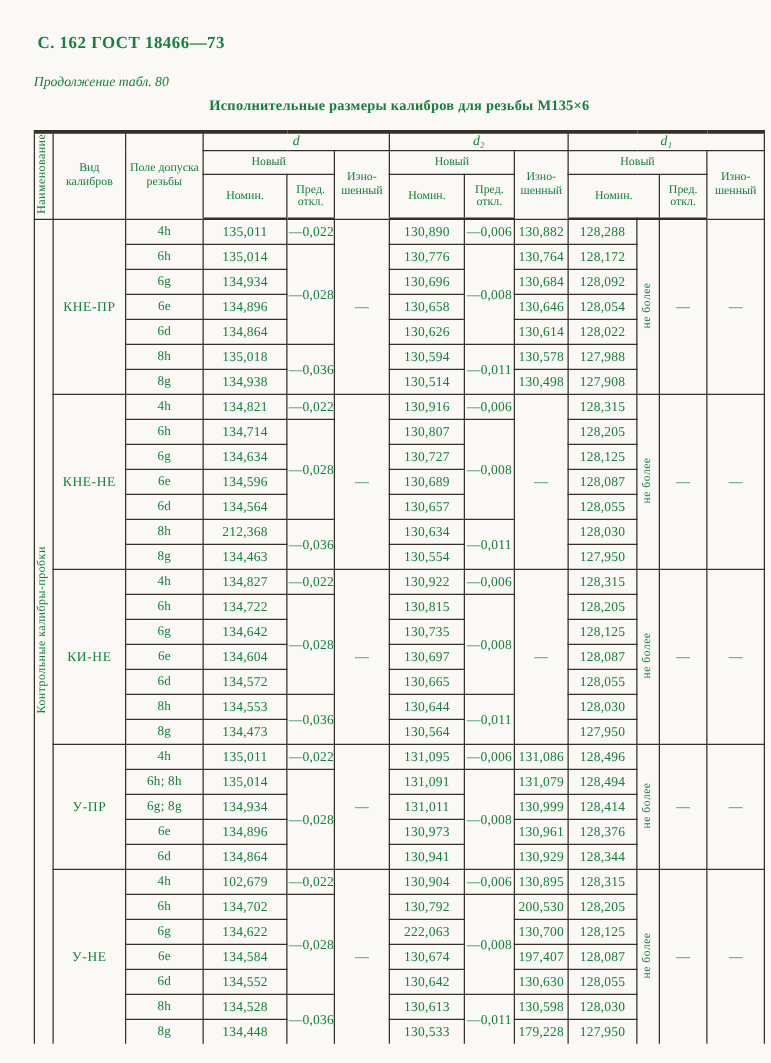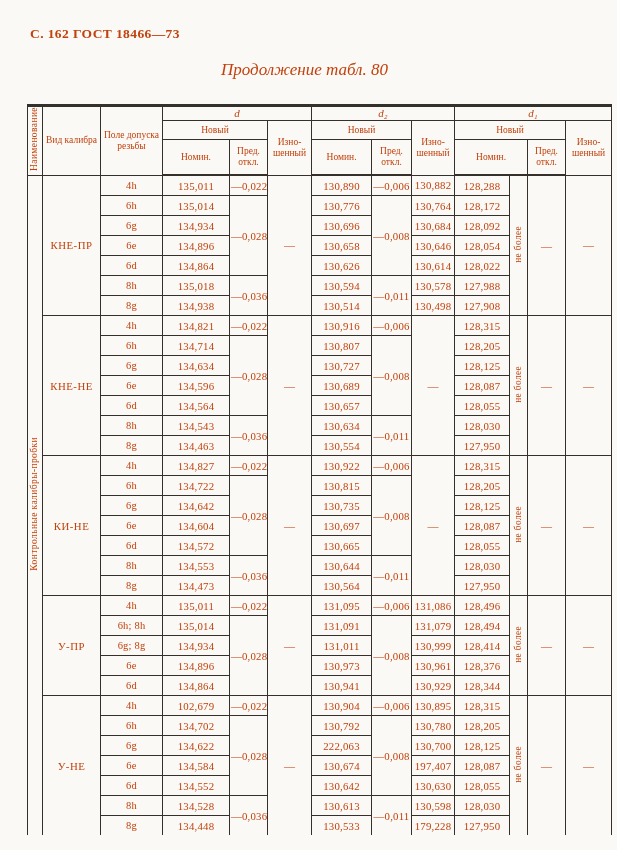--- a/index.html
+++ b/index.html
@@ -1,30 +1,30 @@
 <!DOCTYPE html>
 <html><head>
 <meta charset="utf-8">
 <style>
   html,body{margin:0;padding:0;}
   .page{
     position:relative;
     width:617px;height:850px;
     background:#faf9f6;
-    color:#c2410c;
+    color:#15803d;
     font-family:"Liberation Serif", serif;
     overflow:hidden;
   }
   .doc-header{
     position:absolute;top:26px;left:30px;
     font-weight:bold;font-size:13.5px;letter-spacing:.4px;
   }
   .continuation{
-    position:absolute;top:60px;left:12px;width:585px;
-    text-align:center;font-style:italic;font-size:17px;
+    position:absolute;top:60px;left:27px;width:585px;
+    text-align:left;font-style:italic;font-size:11px;
   }
   .title{
     position:absolute;top:79px;left:27px;width:585px;
     text-align:center;font-weight:bold;font-size:11.5px;letter-spacing:.2px;
   }
   .units{
     position:absolute;top:93px;left:27px;width:585px;
     text-align:center;font-size:10.5px;
   }
   table.gost{
@@ -62,41 +62,42 @@
   .nb{border-bottom:none !important;}
   tbody td.dash{font-size:11px;}
   thead tr.h3 th{border-bottom:2px solid #35302a;}
 </style>
 </head>
 <body>
 
 <div class="page">
   <div class="doc-header">С. 162 ГОСТ 18466—73</div>
   <div class="continuation">Продолжение табл. 80</div>
+  <div class="title">Исполнительные размеры калибров для резьбы М135×6</div>
 
   <table class="gost">
     <colgroup>
       <col style="width:15px">
         <col style="width:58px">
         <col style="width:62px">
       <col style="width:67px">
         <col style="width:38px">
         <col style="width:44px">
       <col style="width:60px">
         <col style="width:40px">
         <col style="width:43px">
       <col style="width:55px">
         <col style="width:18px">
         <col style="width:38px">
       <col style="width:46px">
     </colgroup>
     <thead>
       <tr class="h1">
         <th rowspan="3" class="namehead"><span class="vtext">Наименование</span></th>
-        <th rowspan="3">Вид калибра</th>
+        <th rowspan="3">Вид калибров</th>
         <th rowspan="3">Поле допуска резьбы</th>
         <th colspan="3" class="dim">d</th>
         <th colspan="3" class="dim">d₂</th>
         <th colspan="4" class="dim">d₁</th>
       </tr>
       <tr class="h2">
         <th colspan="2">Новый</th>
         <th rowspan="2">Изно-шенный</th>
         <th colspan="2">Новый</th>
         <th rowspan="2">Изно-шенный</th>
@@ -209,21 +210,21 @@
           <td>128,087</td>
         </tr>
         <tr>
           <td class="tol">6d</td>
           <td>134,564</td>
           <td>130,657</td>
           <td>128,055</td>
         </tr>
         <tr>
           <td class="tol">8h</td>
-          <td>134,543</td>
+          <td>212,368</td>
           <td rowspan="2">—0,036</td>
           <td>130,634</td>
           <td rowspan="2">—0,011</td>
           <td>128,030</td>
         </tr>
         <tr>
           <td class="tol">8g</td>
           <td>134,463</td>
           <td>130,554</td>
           <td>127,950</td>
@@ -339,21 +340,21 @@
           <td rowspan="7" class="strip nb"><span class="vtext">не более</span></td>
           <td rowspan="7" class="dash nb">—</td>
           <td rowspan="7" class="dash nb">—</td>
         </tr>
         <tr>
           <td class="tol">6h</td>
           <td>134,702</td>
           <td rowspan="4">—0,028</td>
           <td>130,792</td>
           <td rowspan="4">—0,008</td>
-          <td>130,780</td>
+          <td>200,530</td>
           <td>128,205</td>
         </tr>
         <tr>
           <td class="tol">6g</td>
           <td>134,622</td>
           <td>222,063</td>
           <td>130,700</td>
           <td>128,125</td>
         </tr>
         <tr>

